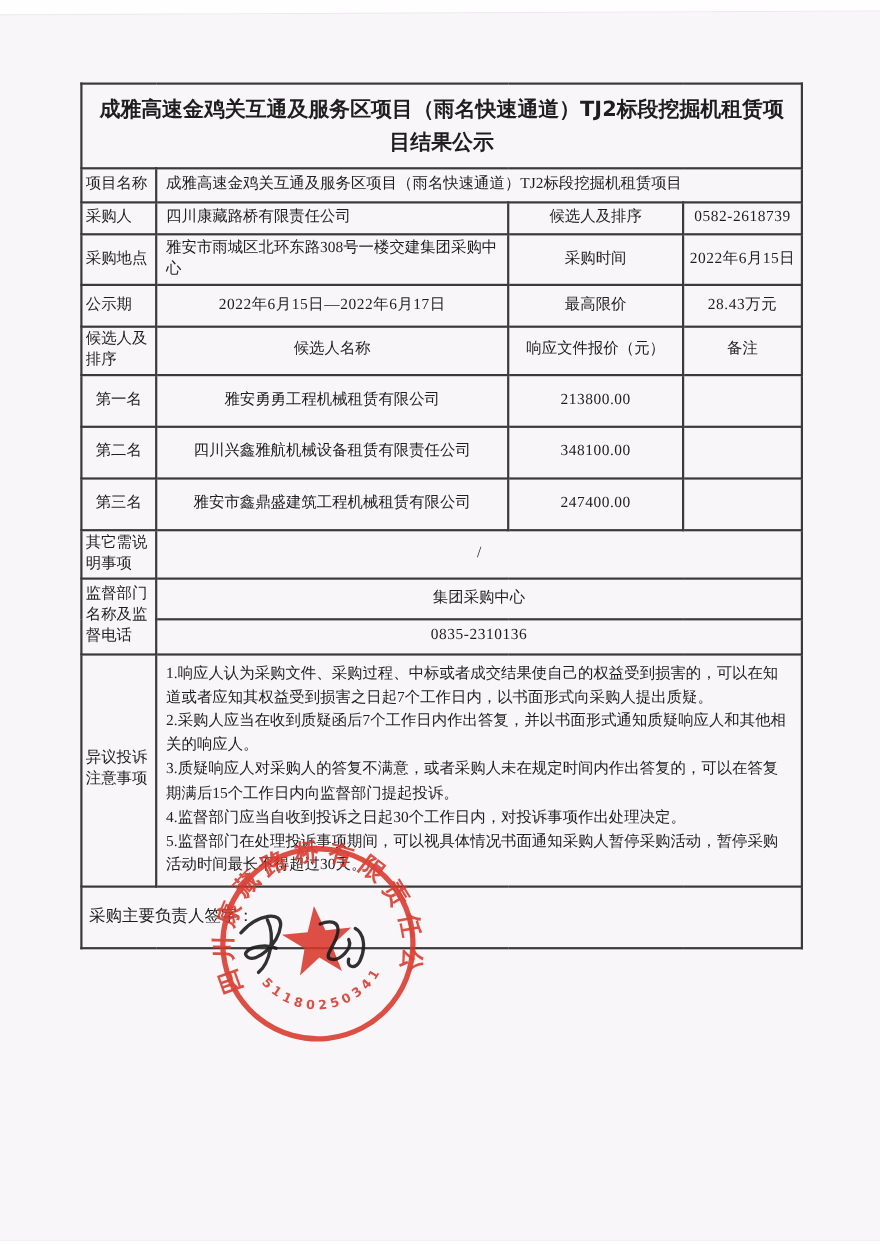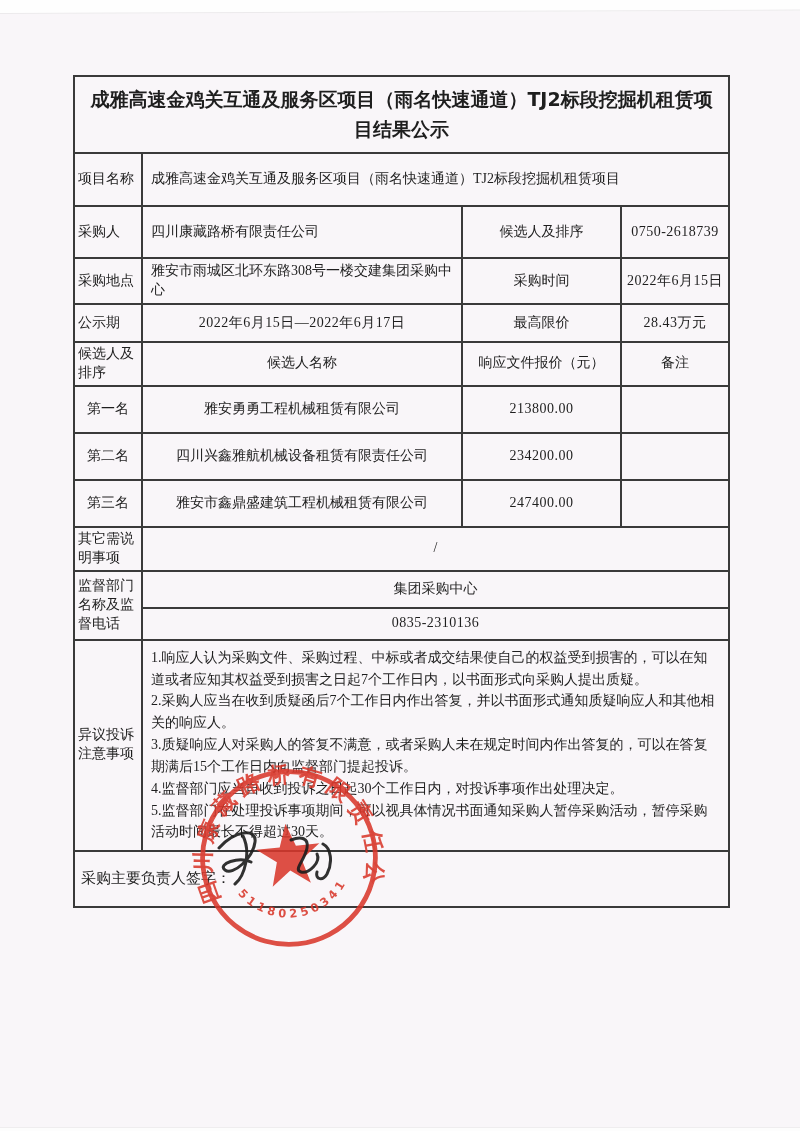--- a/index.html
+++ b/index.html
@@ -101,30 +101,30 @@
       <col style="width:320px">
       <col style="width:159px">
       <col style="width:108px">
     </colgroup>
 
     <tbody>
         <tr style="height:77px">
       <td colspan="4" class="title-cell">成雅高速金鸡关互通及服务区项目（雨名快速通道）TJ2标段挖掘机租赁项目结果公示</td>
     </tr>
 
-    <tr style="height:53px">
+    <tr style="height:31px">
       <td class="lbl">项目名称</td>
       <td colspan="3" class="val-left">成雅高速金鸡关互通及服务区项目（雨名快速通道）TJ2标段挖掘机租赁项目</td>
     </tr>
 
-    <tr style="height:52px">
+    <tr style="height:29px">
       <td class="lbl">采购人</td>
       <td class="val-left">四川康藏路桥有限责任公司</td>
       <td class="val-center">候选人及排序</td>
-      <td class="val-center num">0750-2618739</td>
+      <td class="val-center num">0582-2618739</td>
     </tr>
 
     <tr style="height:46px">
       <td class="lbl">采购地点</td>
       <td class="val-left">雅安市雨城区北环东路308号一楼交建集团采购中心</td>
       <td class="val-center">采购时间</td>
       <td class="val-center num">2022年6月15日</td>
     </tr>
 
     <tr style="height:38px">
@@ -144,21 +144,21 @@
     <tr style="height:47px">
       <td class="val-center">第一名</td>
       <td class="val-center">雅安勇勇工程机械租赁有限公司</td>
       <td class="val-center num">213800.00</td>
       <td class="val-center"></td>
     </tr>
 
     <tr style="height:47px">
       <td class="val-center">第二名</td>
       <td class="val-center">四川兴鑫雅航机械设备租赁有限责任公司</td>
-      <td class="val-center num">234200.00</td>
+      <td class="val-center num">348100.00</td>
       <td class="val-center"></td>
     </tr>
 
     <tr style="height:47px">
       <td class="val-center">第三名</td>
       <td class="val-center">雅安市鑫鼎盛建筑工程机械租赁有限公司</td>
       <td class="val-center num">247400.00</td>
       <td class="val-center"></td>
     </tr>
 

